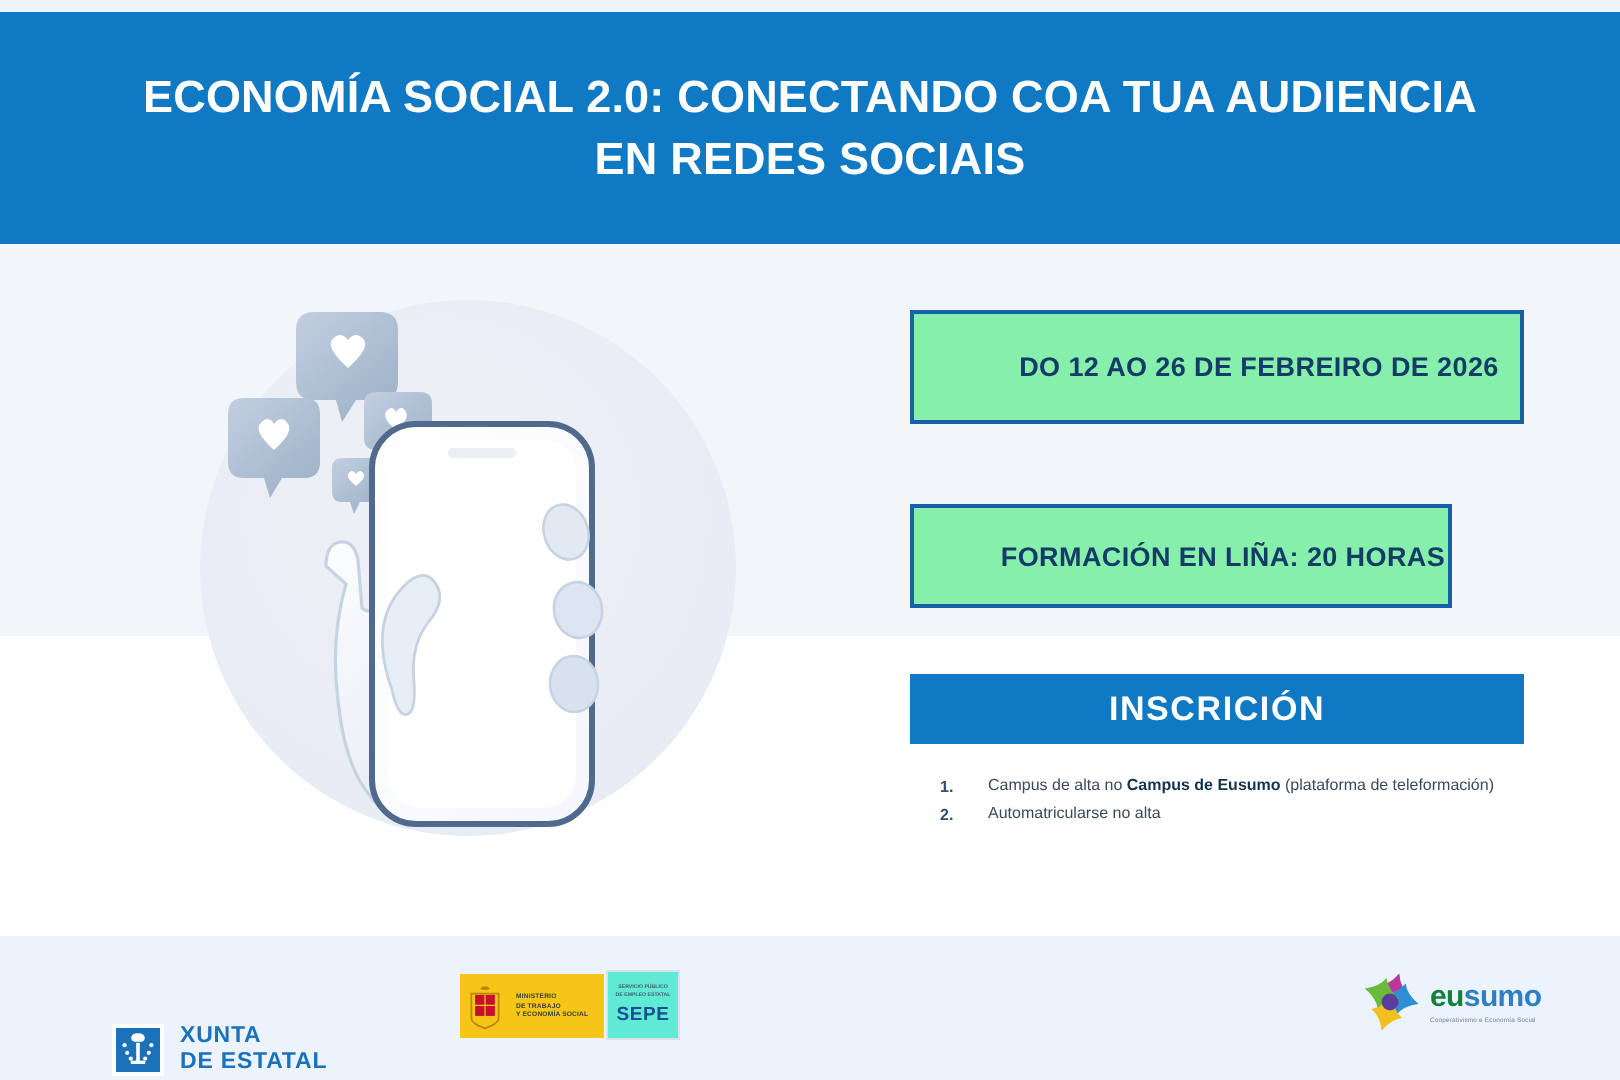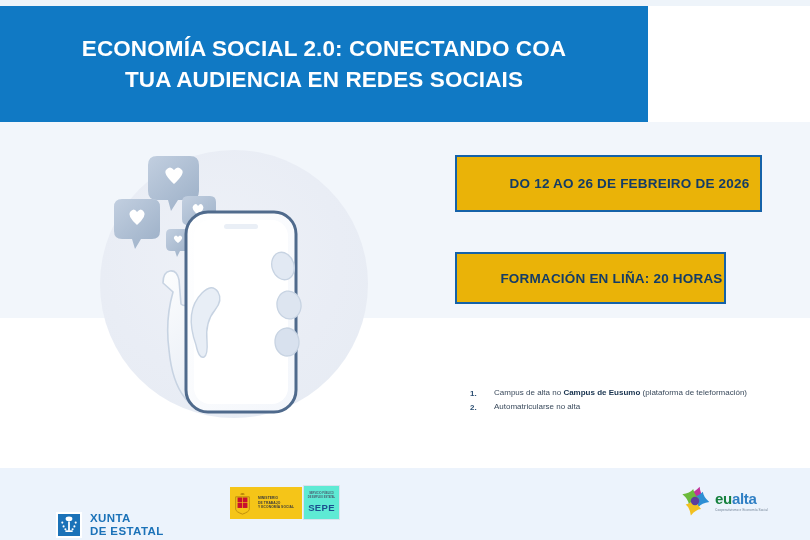--- a/index.html
+++ b/index.html
@@ -44,21 +44,21 @@
     position: absolute;
     left: 0; top: 468px;
     width: 810px; height: 72px;
     background: #ecf3fc;
   }
 
   
   .header {
     position: absolute;
     left: 0; top: 6px;
-    width: 648px; height: 116px;
+    width: 810px; height: 116px;
     background: #1079c4;
     display: flex;
     align-items: center;
     justify-content: center;
     box-sizing: border-box;
     padding: 0 70px;
   }
   .header-title {
     color: #ffffff;
     font-size: 22.5px;
@@ -83,21 +83,21 @@
   }
   .illus-svg {
     position: absolute;
     left: 0; top: 0;
   }
 
   
   .info-box {
     position: absolute;
     box-sizing: border-box;
-    background: #eab308;
+    background: #86efac;
     border: 2px solid #1562a8;
     display: flex;
     align-items: center;
     justify-content: center;
     padding-left: 42px;
   }
   .info-box .shadow-block {
     position: absolute;
     left: -12px;
     top: 12px;
@@ -344,20 +344,23 @@
   <div class="info-box" id="box-dates">
     <div class="shadow-block"></div>
     <div class="info-box-label">DO 12 AO 26 DE FEBREIRO DE 2026</div>
   </div>
 
   <div class="info-box" id="box-hours">
     <div class="shadow-block"></div>
     <div class="info-box-label">FORMACIÓN EN LIÑA: 20 HORAS</div>
   </div>
 
+  <div class="inscricion-bar">
+    <div class="inscricion-label">INSCRICIÓN</div>
+  </div>
 
   <div class="steps">
     <div class="step-row">
       <div class="step-num">1.</div>
       <div class="step-text">
         <span>Campus de alta no </span><b>Campus de Eusumo</b><span> (plataforma de teleformación)</span>
       </div>
     </div>
     <div class="step-row">
       <div class="step-num">2.</div>
@@ -416,18 +419,18 @@
 
   <div class="logo-eusumo">
     <svg width="34" height="34" viewBox="0 0 34 34">
       <path d="M17 2 q3 7 8 9 q-6 3 -8 9 q-2 -6 -8 -9 q5 -2 8 -9 z" fill="#c0359a" transform="rotate(18 17 17)"></path>
       <path d="M31 14 q-7 3 -9 8 q-3 -6 -9 -8 q6 -2 9 -8 q2 5 9 8 z" fill="#2e8fd4" transform="rotate(16 17 17)"></path>
       <path d="M3 14 q7 3 9 8 q3 -6 9 -8 q-6 -2 -9 -8 q-2 5 -9 8 z" fill="#6cba3c" transform="rotate(16 17 17)"></path>
       <path d="M17 32 q3 -7 8 -9 q-6 -3 -8 -9 q-2 6 -8 9 q5 2 8 9 z" fill="#f2c021" transform="rotate(16 17 17)"></path>
       <circle cx="17" cy="17" r="4.2" fill="#5b3d9e"></circle>
     </svg>
     <div class="eusumo-text">
-      <div class="eusumo-word"><span class="eu">eu</span><span class="sumo">alta</span></div>
+      <div class="eusumo-word"><span class="eu">eu</span><span class="sumo">sumo</span></div>
       <div class="eusumo-tag">Cooperativismo e Economía Social</div>
     </div>
   </div>
 
 </div>
 
 </body></html>

